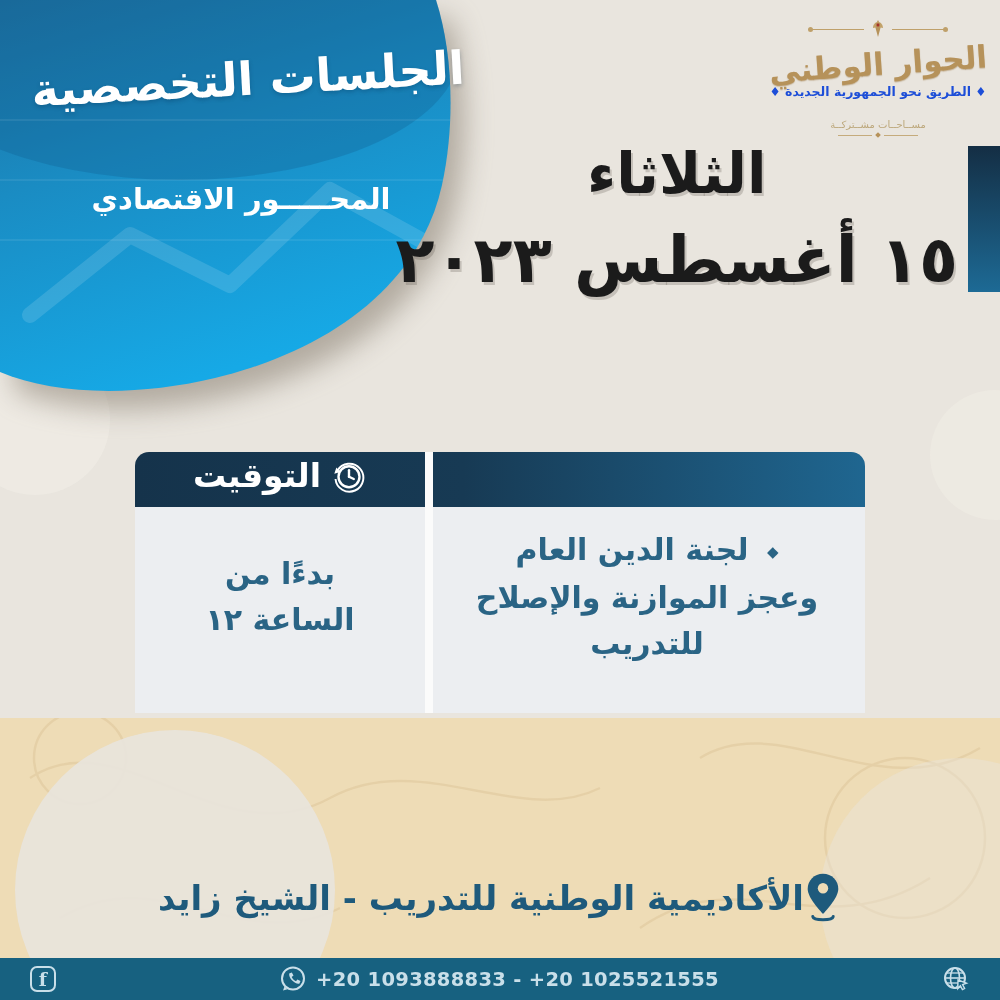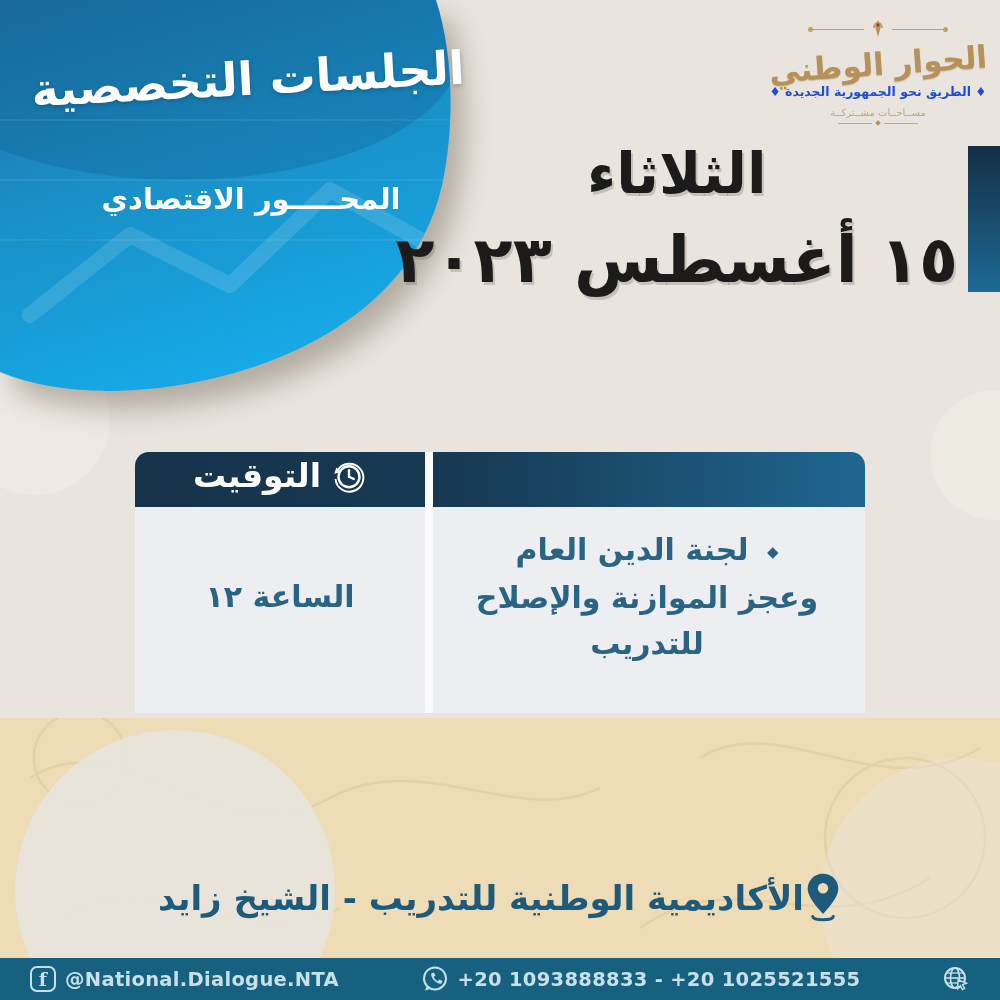--- a/index.html
+++ b/index.html
@@ -19,37 +19,37 @@
   
   #blob-wrap { position:absolute; left:0; top:0; width:580px; height:440px;
     filter:drop-shadow(14px 18px 14px rgba(110,100,85,.45)); }
   #blob-title {
     position:absolute; left:18px; top:52px; width:460px;
     color:#fff; font-size:46px; font-weight:bold; text-align:center;
     transform:rotate(-3deg); direction:rtl;
     text-shadow:0 2px 4px rgba(0,40,70,.25);
   }
   #blob-subtitle {
-    position:absolute; left:46px; top:182px; width:410px;
+    position:absolute; left:36px; top:182px; width:410px;
     color:#fff; font-size:29px; font-weight:bold; text-align:center; direction:rtl;
   }
   
   #logo { position:absolute; left:758px; top:18px; width:240px; text-align:center; }
   #logo .emblem-row { display:flex; align-items:center; justify-content:center; gap:6px; height:22px; }
   #logo .emblem-line { flex:0 0 52px; height:1px; background:#bfa06a; position:relative; }
   #logo .emblem-line::after { content:""; position:absolute; top:-2px; width:5px; height:5px;
      border-radius:50%; background:#bfa06a; }
   #logo .emblem-line.l::after { left:-4px; }
   #logo .emblem-line.r::after { right:-4px; }
   #logo-name {
     color:#b6925a; font-size:31px; font-weight:bold; direction:rtl;
     transform:rotate(-4deg); margin-top:6px; text-shadow:0 1px 1px rgba(140,100,40,.35);
   }
   #logo-tagline { color:#1d4ed8; font-size:12.5px; font-weight:bold; margin-top:2px; direction:rtl; }
-  #logo-subtag { color:#bda87c; font-size:10px; letter-spacing:3px; margin-top:8px; direction:rtl; }
+  #logo-subtag { color:#bda87c; font-size:10px; letter-spacing:3px; margin-top:20px; direction:rtl; }
   #logo-ornament { margin-top:3px; display:flex; justify-content:center; align-items:center; gap:4px; }
   #logo-ornament .orn-line { width:34px; height:1px; background:#c5ab7c; }
   #logo-ornament .orn-dot { width:4px; height:4px; background:#b6925a; transform:rotate(45deg); }
   
   #date-block { position:absolute; right:42px; top:142px; text-align:center; direction:rtl; color:#1b1b1b; }
   #date-weekday { font-size:57px; font-weight:bold; line-height:1.1;
      text-shadow:2px 3px 0 rgba(90,85,75,.25); }
   #date-line { font-size:64px; font-weight:bold; line-height:1.1; margin-top:20px;
      text-shadow:2px 3px 0 rgba(90,85,75,.25); }
   #date-bar { position:absolute; right:0; top:146px; width:32px; height:146px;
@@ -182,36 +182,36 @@
   </div>
 
   <div class="body-cell" id="cell-session">
     <div>
       <span class="bullet">◆</span>
       <span>لجنة الدين العام</span>
     </div>
     <div>وعجز الموازنة والإصلاح للتدريب</div>
   </div>
   <div class="body-cell" id="cell-time">
+    <div>بدءًا من</div>
     <div>الساعة ١٢</div>
   </div>
 
   <div id="location-row">
     <svg width="38" height="52" viewBox="0 0 40 56">
       <path d="M20,2 C29.5,2 36.5,9.3 36.5,18.2 C36.5,28.5 20,45 20,45 C20,45 3.5,28.5 3.5,18.2 C3.5,9.3 10.5,2 20,2 Z" fill="#1e5a7c"></path>
       <circle cx="20" cy="17.5" r="5.6" fill="#eedcb6"></circle>
       <path d="M9,48 C10,52.5 30,52.5 31,48" fill="none" stroke="#1e5a7c" stroke-width="3.2" stroke-linecap="round"></path>
     </svg>
     <div id="location-text">الأكاديمية الوطنية للتدريب - الشيخ زايد</div>
   </div>
 
   <div id="footer">
     <div class="footer-item">
       <div class="fb-box">f</div>
-      <span dir="ltr">@National.Dialogue.NTA</span>
     </div>
     <div class="footer-item">
       <svg width="28" height="28" viewBox="0 0 28 28">
         <circle cx="14" cy="13.4" r="11" fill="none" stroke="#c9dfe9" stroke-width="2"></circle>
         <path d="M5.5,21.5 L4,25.5 L8.5,24.2 Z" fill="#c9dfe9"></path>
         <path d="M10.2,8.6 l2.6,-1.2 1.7,3.1 -1.8,1.4 c.7,1.9 2.4,3.6 4.3,4.3 l1.4,-1.8 3.1,1.7 -1.2,2.6 c-4.6,.7 -10.8,-5.5 -10.1,-10.1 z" fill="#c9dfe9"></path>
       </svg>
       <span dir="ltr">+20 1093888833 - +20 1025521555</span>
     </div>
     <div class="footer-item">

